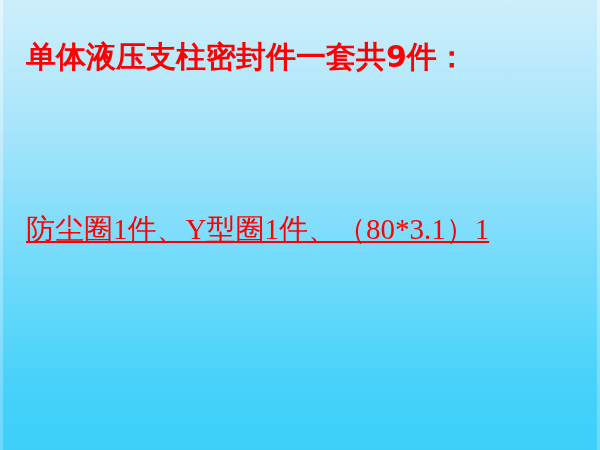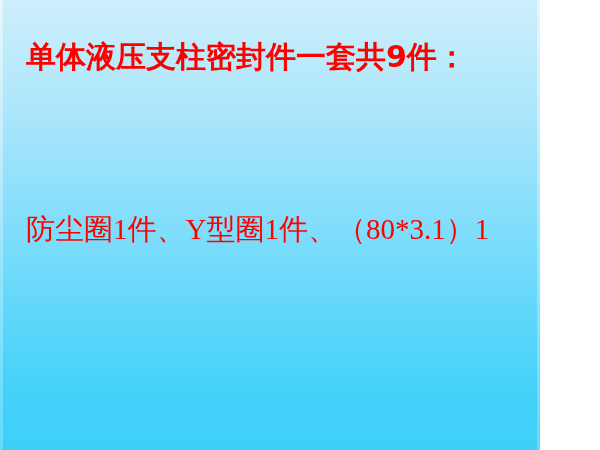--- a/index.html
+++ b/index.html
@@ -3,21 +3,21 @@
 <meta charset="utf-8">
 <title>slide</title>
 <style>
   html, body {
     margin: 0;
     padding: 0;
     background: #ffffff;
   }
   #slide {
     position: relative;
-    width: 540px;
+    width: 600px;
     height: 450px;
     overflow: hidden;
     box-sizing: border-box;
     
     background: linear-gradient(to bottom, #cdeefb 0%, #c3ecfb 8%, #a4e4fb 30%, #7eddfb 52%, #5cd6fa 72%, #44d1f9 88%, #3ecff9 100%);
     font-family: "Liberation Serif", "DejaVu Serif", serif;
   }
   
   #slide .edge-strip-left,
   #slide .edge-strip-right {
@@ -54,20 +54,21 @@
     font-family: "Liberation Serif", "DejaVu Serif", serif;
     font-weight: normal;
     font-size: 29px;
     line-height: 58px;
     white-space: pre-wrap;
     margin: 0;
   }
   .para .line {
     display: block;
     white-space: pre;
+    text-decoration: underline;
   }
 </style>
 </head>
 <body>
 
 <div id="slide">
 
   <div class="edge-strip-left"></div>
   <div class="edge-strip-right"></div>
 

